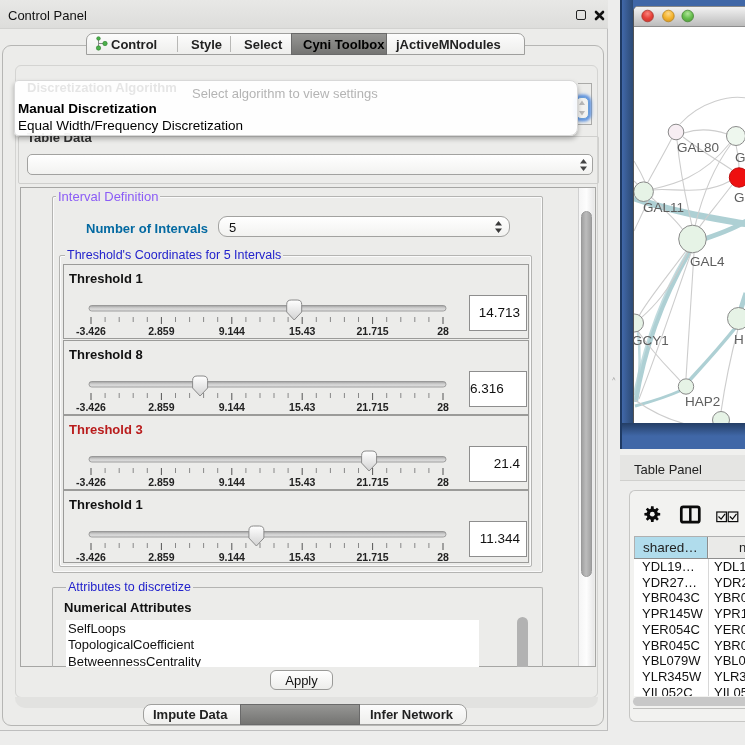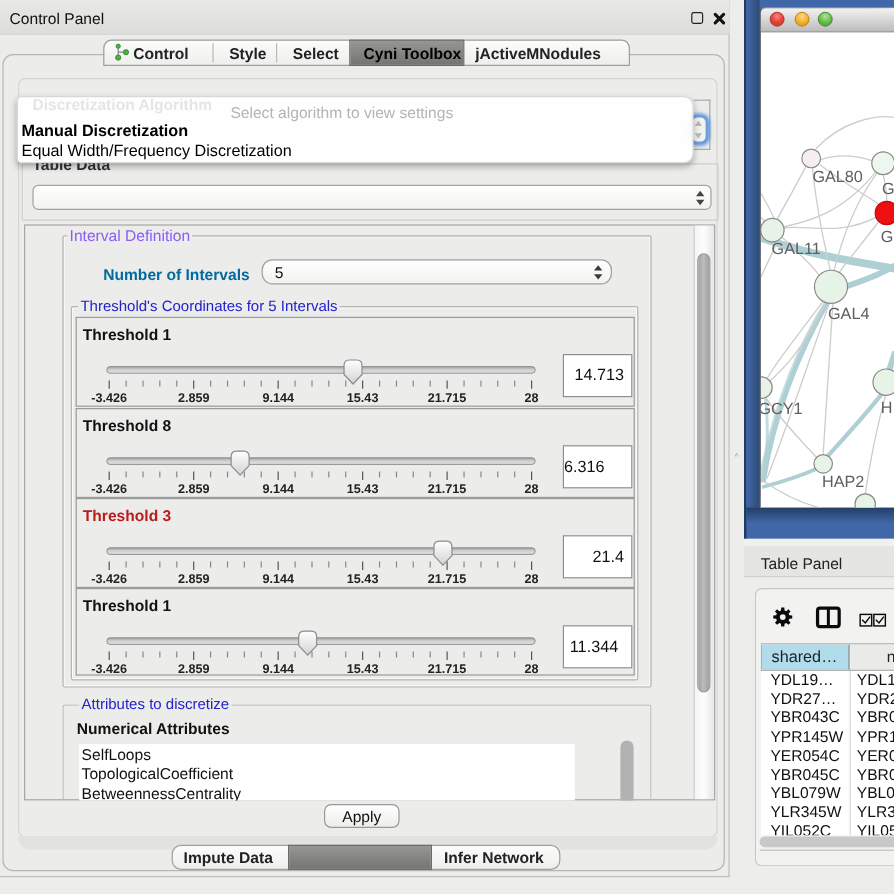--- a/index.html
+++ b/index.html
@@ -173,21 +173,21 @@
         <path d="M27.0 52 V 59 M97.4 52 V 59 M167.8 52 V 59 M238.2 52 V 59 M308.6 52 V 59 M379.0 52 V 59" stroke="#555" stroke-width="1"></path>
         <path d="M41.1 52 V 57 M55.2 52 V 57 M69.2 52 V 57 M83.3 52 V 57 M111.5 52 V 57 M125.6 52 V 57 M139.6 52 V 57 M153.7 52 V 57 M181.9 52 V 57 M196.0 52 V 57 M210.0 52 V 57 M224.1 52 V 57 M252.3 52 V 57 M266.4 52 V 57 M280.4 52 V 57 M294.5 52 V 57 M322.7 52 V 57 M336.8 52 V 57 M350.8 52 V 57 M364.9 52 V 57" stroke="#888" stroke-width="1"></path>
         <text x="27.0" y="70" font-size="10.5" font-weight="bold" fill="#222" text-anchor="middle" font-family="Liberation Sans, sans-serif">-3.426</text>
         <text x="97.4" y="70" font-size="10.5" font-weight="bold" fill="#222" text-anchor="middle" font-family="Liberation Sans, sans-serif">2.859</text>
         <text x="167.8" y="70" font-size="10.5" font-weight="bold" fill="#222" text-anchor="middle" font-family="Liberation Sans, sans-serif">9.144</text>
         <text x="238.2" y="70" font-size="10.5" font-weight="bold" fill="#222" text-anchor="middle" font-family="Liberation Sans, sans-serif">15.43</text>
         <text x="308.6" y="70" font-size="10.5" font-weight="bold" fill="#222" text-anchor="middle" font-family="Liberation Sans, sans-serif">21.715</text>
         <text x="379.0" y="70" font-size="10.5" font-weight="bold" fill="#222" text-anchor="middle" font-family="Liberation Sans, sans-serif">28</text>
         <path d="M184.9,47 L184.9,39.5 Q184.9,35 189.4,35 L195.4,35 Q199.9,35 199.9,39.5 L199.9,47 L192.4,55 Z" fill="url(#gthumb3)" stroke="#8a8a8a" stroke-width="1"></path>
       </svg>
-      <div class="abs" style="left:405px; top:30px; width:58px; height:36px; background:#fff; border:1px solid #8e8e8e; font-size:13.5px; color:#111; text-align:center; line-height:34px; padding-right:6px;">11.344</div>
+      <div class="abs" style="left:405px; top:30px; width:58px; height:36px; background:#fff; border:1px solid #8e8e8e; font-size:13.5px; color:#111; text-align:right; line-height:34px; padding-right:6px;">11.344</div>
     </div>
 
   <div class="abs" style="left:52px; top:587px; width:491px; height:80px; border:1px solid #b4b4b2; border-top-left-radius:2px; border-top-right-radius:2px; border-bottom:none;"></div>
   <div class="abs" style="left:66px; top:580px; font-size:12.5px; color:#2222cc; background:#ececea; padding:0 2px;">Attributes to discretize</div>
   <div class="abs" style="left:64px; top:600px; font-size:13px; font-weight:bold; color:#111;">Numerical Attributes</div>
 
   <div class="abs" style="left:66px; top:620px; width:413px; height:47px; background:#ffffff; overflow:hidden;">
     <div style="padding:1px 0 0 2px; font-size:13px; color:#111; line-height:16.4px;">SelfLoops<br>TopologicalCoefficient<br>BetweennessCentrality</div>
   </div>
   <div class="abs" style="left:517px; top:617px; width:11px; height:50px; background:#b2b2b2; border-radius:6px 6px 0 0;"></div>

